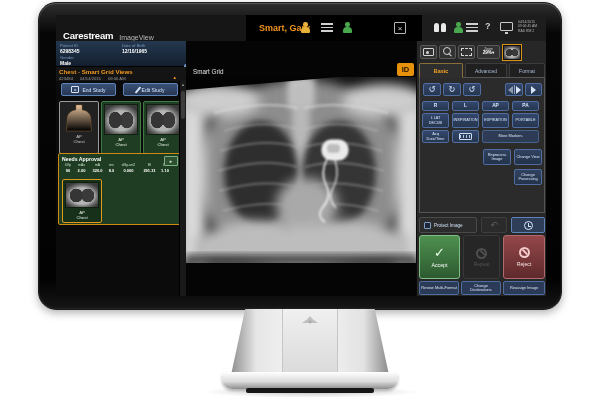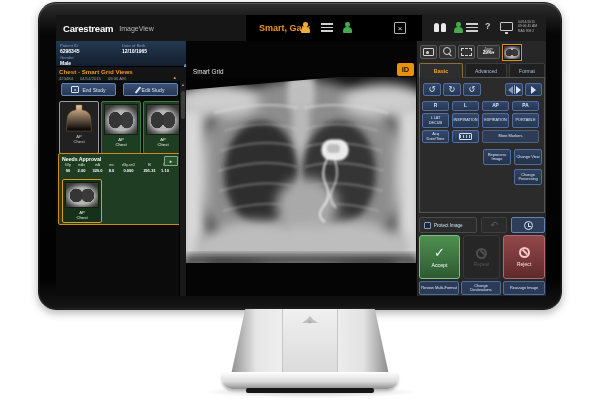--- a/index.html
+++ b/index.html
@@ -12,21 +12,21 @@
   #monitor{left:38px;top:2px;width:524px;height:308px;border-radius:18px;background:linear-gradient(180deg,#2e2e2e,#060606 10%,#020202 90%,#161616);border:1px solid #1c1c1c;box-shadow:inset 0 1px 1px rgba(255,255,255,.22),inset 0 -1px 2px rgba(255,255,255,.07),0 3px 8px rgba(0,0,0,.30)}
   #screen{left:17px;top:12px;width:490px;height:281px;background:#000;overflow:hidden;position:absolute}
   #stand{left:231px;top:309px;width:158px;height:66px;background:linear-gradient(90deg,#8f8f8f,#e6e6e6 16%,#f8f8f8 50%,#e2e2e2 84%,#8a8a8a);clip-path:polygon(9% 0,91% 0,100% 100%,0 100%)}
   #stand-col{left:282px;top:309px;width:56px;height:66px;background:linear-gradient(180deg,#f0f0f0,#dadada);border-left:1px solid #c6c6c6;border-right:1px solid #c6c6c6}
   #stand-base{left:222px;top:372px;width:176px;height:17px;background:linear-gradient(180deg,#ffffff,#dcdcdc 55%,#8e8e8e);border-radius:3px 3px 10px 10px;box-shadow:0 2px 3px rgba(0,0,0,.28)}
   #base-under{left:246px;top:388px;width:128px;height:5px;background:#161616;border-radius:2px}
   #floor-shadow{left:200px;top:386px;width:220px;height:12px;background:radial-gradient(ellipse at center,rgba(0,0,0,.22),rgba(0,0,0,0) 70%)}
 
   
   #topbar{left:0;top:0;width:490px;height:26px;background:#000}
-  #logo-zone{left:0;top:0;width:190px;height:26px;background:#161616;display:flex;align-items:center;padding-left:7px}
+  #logo-zone{left:0;top:0;width:190px;height:26px;background:#161616;display:flex;align-items:flex-end;padding-left:7px}
   .brand{font-size:9.5px;font-weight:bold;color:#fff;letter-spacing:-.2px}
   .appname{font-size:7px;color:#b9b9b9;margin-left:6px}
   #name-zone{left:190px;top:0;width:175px;height:26px;background:#000;display:flex;align-items:center}
   #patient-name{font-size:9px;font-weight:bold;color:#f0941e;margin-left:13px}
   #right-zone{left:365px;top:0;width:125px;height:26px;background:#1d1d1d;border-left:1px solid #000}
   .tbtn{display:flex;align-items:center;justify-content:center;border-radius:2px}
   .station{font-size:3.4px;color:#b5b5b5;line-height:1.25}
 
   
   .i-person{position:relative;width:10px;height:11px}

